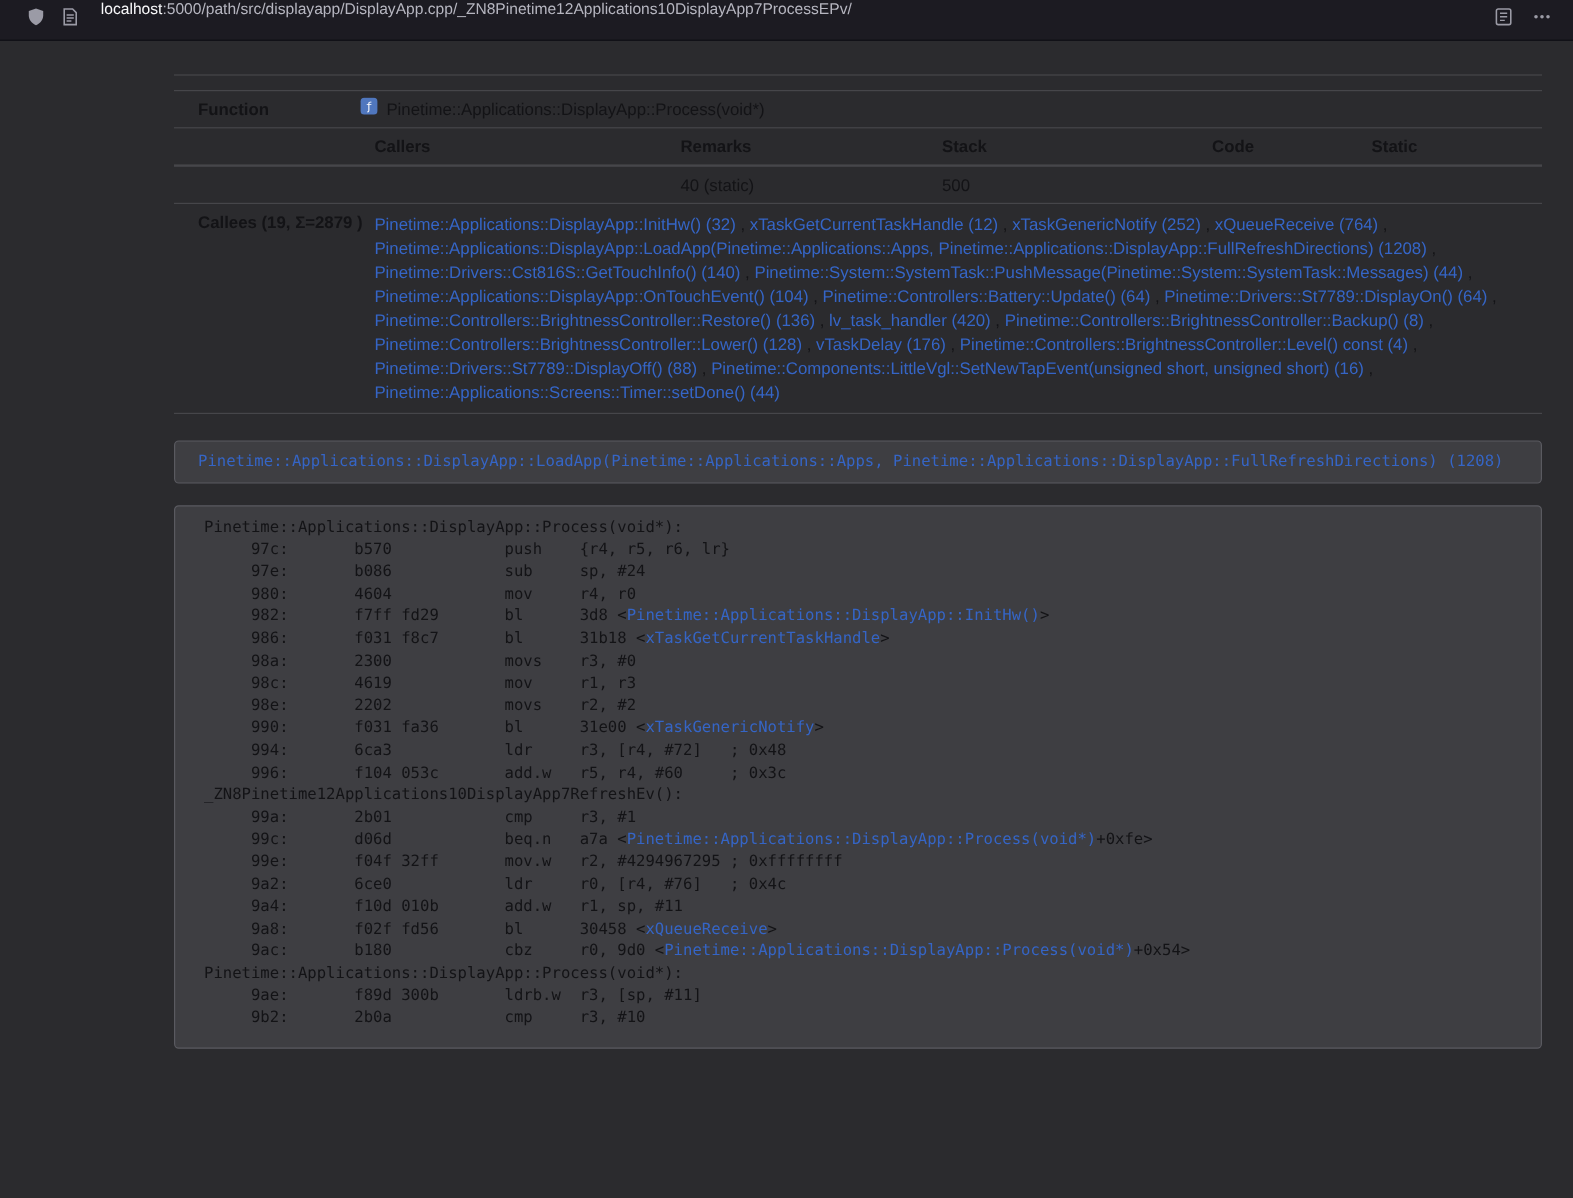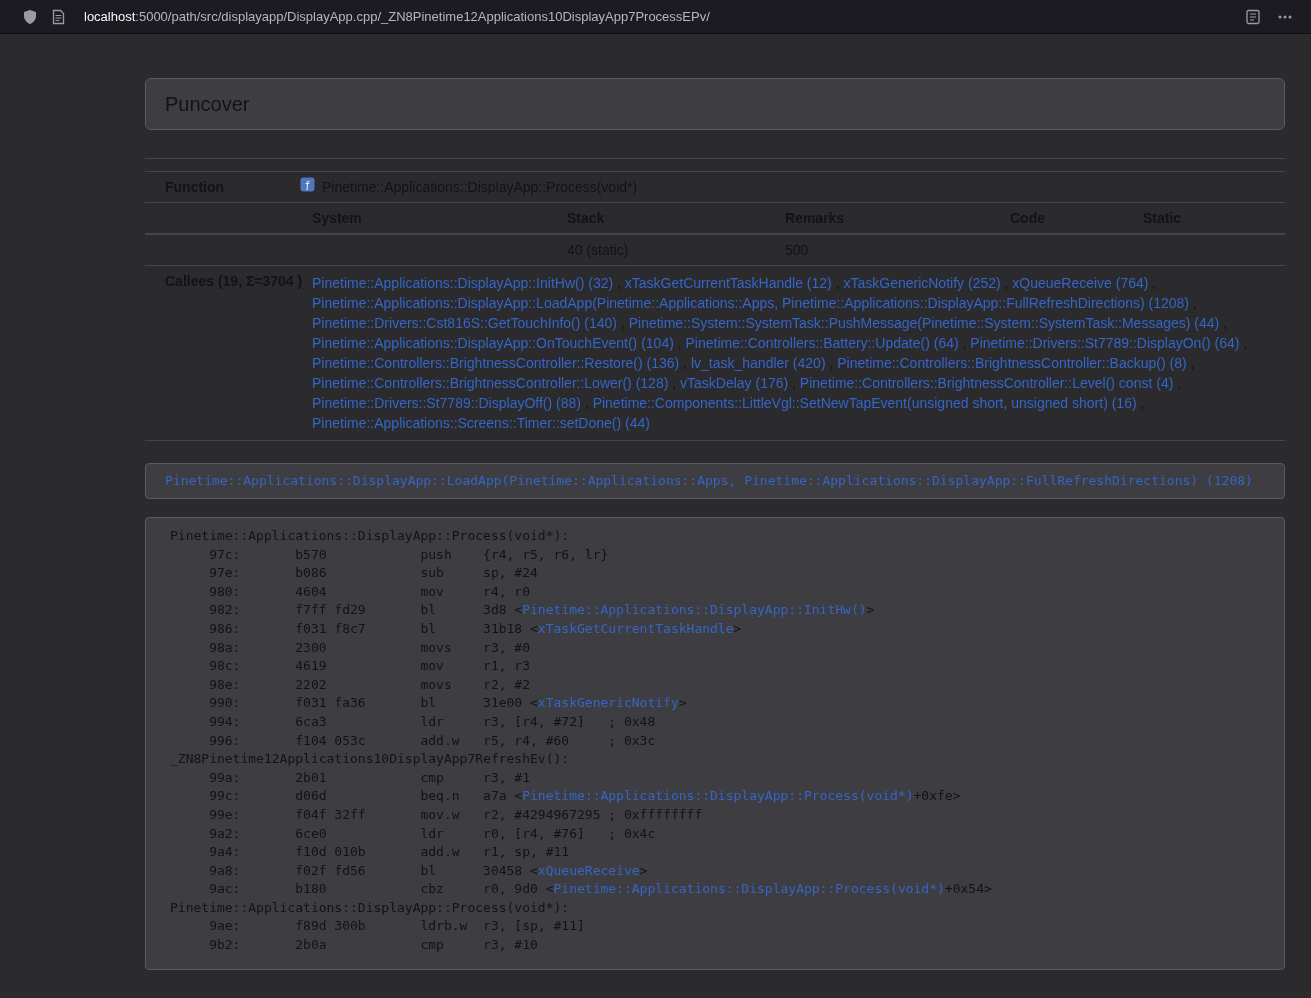--- a/index.html
+++ b/index.html
@@ -3,21 +3,21 @@
 <meta charset="utf-8">
 <style>
   :root{
     --chrome-bg:#1c1b22; --chrome-border:#0f0f14; --page-bg:#2b2b2e;
     --panel-bg:#3e3e42; --panel-border:#5a5a60; --table-border:#46464a;
     --text:#131316; --link:#3565c6; --url-host:#f9f9fb; --url-path:#b6b6c0; --icon:#9b9ba6;
   }
   *{margin:0;padding:0;box-sizing:border-box}
   html,body{width:1311px;height:998px;overflow:hidden;background:var(--page-bg);font-family:"Liberation Sans",sans-serif}
   
-  .chrome{height:34px;background:var(--chrome-bg);border-bottom:1px solid var(--chrome-border);display:flex;align-items:center}
+  .chrome{height:34px;background:var(--chrome-bg);border-bottom:1px solid var(--chrome-border);display:flex;}
   .ci{display:inline-flex;align-items:center;justify-content:center;width:28px;height:28px;border-radius:4px;flex:0 0 auto}
   .ci.first{margin-left:16px}
   .url{flex:1 1 auto;font-size:13px;margin-left:12px;white-space:nowrap;overflow:hidden}
   .url .host{color:var(--url-host)}
   .url .path{color:var(--url-path)}
   .ci.right{margin-right:4px}
   .ci.last{margin-right:12px}
   
   .page{margin-left:145px;width:1140px;color:var(--text)}
   .jumbotron{margin-top:44px;background:var(--panel-bg);border:1px solid var(--panel-border);border-radius:6px;padding:13px 19px}
@@ -71,57 +71,54 @@
     <svg width="14" height="4" viewBox="0 0 14 4">
         <circle cx="2" cy="2" r="1.5" fill="#9b9ba6"></circle>
         <circle cx="7" cy="2" r="1.5" fill="#9b9ba6"></circle>
         <circle cx="12" cy="2" r="1.5" fill="#9b9ba6"></circle>
       </svg>
   </span>
 </header>
 
 <main class="page">
 
-  <section class="jumbotron">
-    <div class="title">Puncover</div>
-  </section>
 
   <hr class="rule">
 
 
   <section class="ftable">
     <div class="trow two">
       <div class="cell lab">Function</div>
       <div class="cell fn">
         <span>
           <svg width="15" height="15" viewBox="0 0 15 15">
               <rect x="0.5" y="0.5" width="14" height="14" rx="3" fill="#5077be"></rect>
               <text x="7.5" y="11" text-anchor="middle" font-size="9" fill="#ffffff" font-family="DejaVu Sans Mono, monospace">ƒ</text>
             </svg>
         </span>
         <span>Pinetime::Applications::DisplayApp::Process(void*)</span>
       </div>
     </div>
     <div class="trow hdr">
       <div class="cell lab"></div>
-      <div class="cell b">System</div>
+      <div class="cell b">Callers</div>
+      <div class="cell b">Remarks</div>
       <div class="cell b">Stack</div>
-      <div class="cell b">Remarks</div>
       <div class="cell b">Code</div>
       <div class="cell b">Static</div>
     </div>
     <div class="trow">
       <div class="cell lab"></div>
       <div class="cell"></div>
       <div class="cell">40 (static)</div>
       <div class="cell">500</div>
       <div class="cell"></div>
     </div>
     <div class="trow two">
-      <div class="cell lab">Callees (19, Σ=3704 )</div>
+      <div class="cell lab">Callees (19, Σ=2879 )</div>
       <div class="cell callees" id="callees"><a href="#">Pinetime::Applications::DisplayApp::InitHw() (32)</a><span class="sep"> , </span><a href="#">xTaskGetCurrentTaskHandle (12)</a><span class="sep"> , </span><a href="#">xTaskGenericNotify (252)</a><span class="sep"> , </span><a href="#">xQueueReceive (764)</a><span class="sep"> , </span><a href="#">Pinetime::Applications::DisplayApp::LoadApp(Pinetime::Applications::Apps, Pinetime::Applications::DisplayApp::FullRefreshDirections) (1208)</a><span class="sep"> , </span><a href="#">Pinetime::Drivers::Cst816S::GetTouchInfo() (140)</a><span class="sep"> , </span><a href="#">Pinetime::System::SystemTask::PushMessage(Pinetime::System::SystemTask::Messages) (44)</a><span class="sep"> , </span><a href="#">Pinetime::Applications::DisplayApp::OnTouchEvent() (104)</a><span class="sep"> , </span><a href="#">Pinetime::Controllers::Battery::Update() (64)</a><span class="sep"> , </span><a href="#">Pinetime::Drivers::St7789::DisplayOn() (64)</a><span class="sep"> , </span><a href="#">Pinetime::Controllers::BrightnessController::Restore() (136)</a><span class="sep"> , </span><a href="#">lv_task_handler (420)</a><span class="sep"> , </span><a href="#">Pinetime::Controllers::BrightnessController::Backup() (8)</a><span class="sep"> , </span><a href="#">Pinetime::Controllers::BrightnessController::Lower() (128)</a><span class="sep"> , </span><a href="#">vTaskDelay (176)</a><span class="sep"> , </span><a href="#">Pinetime::Controllers::BrightnessController::Level() const (4)</a><span class="sep"> , </span><a href="#">Pinetime::Drivers::St7789::DisplayOff() (88)</a><span class="sep"> , </span><a href="#">Pinetime::Components::LittleVgl::SetNewTapEvent(unsigned short, unsigned short) (16)</a><span class="sep"> , </span><a href="#">Pinetime::Applications::Screens::Timer::setDone() (44)</a></div>
     </div>
   </section>
 
   <pre class="snippet"><a href="#">Pinetime::Applications::DisplayApp::LoadApp(Pinetime::Applications::Apps, Pinetime::Applications::DisplayApp::FullRefreshDirections) (1208)</a></pre>
 
   <pre class="disasm" id="disasm">Pinetime::Applications::DisplayApp::Process(void*):
      97c:       b570            push    {r4, r5, r6, lr}
      97e:       b086            sub     sp, #24
      980:       4604            mov     r4, r0

